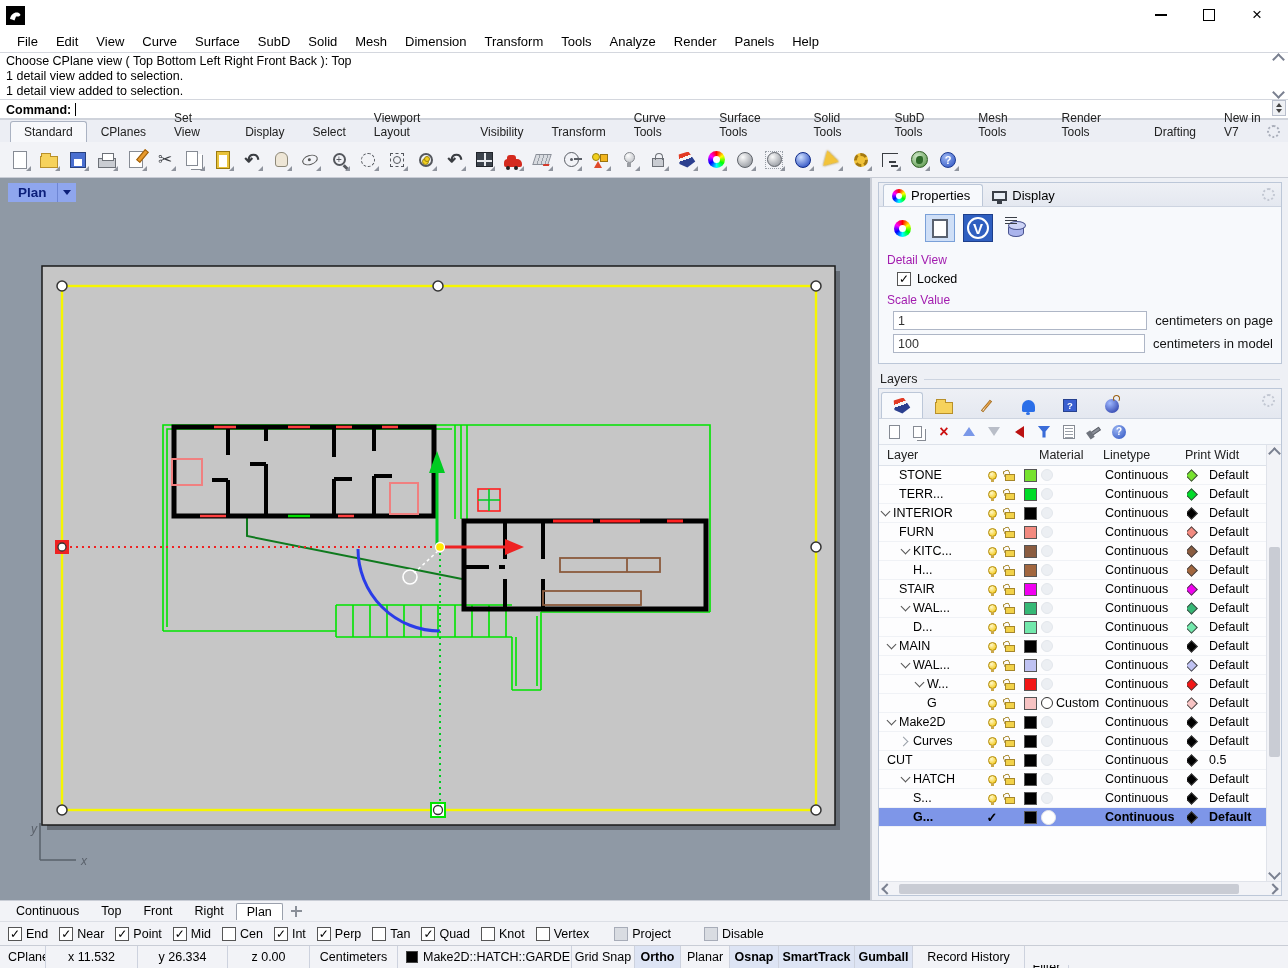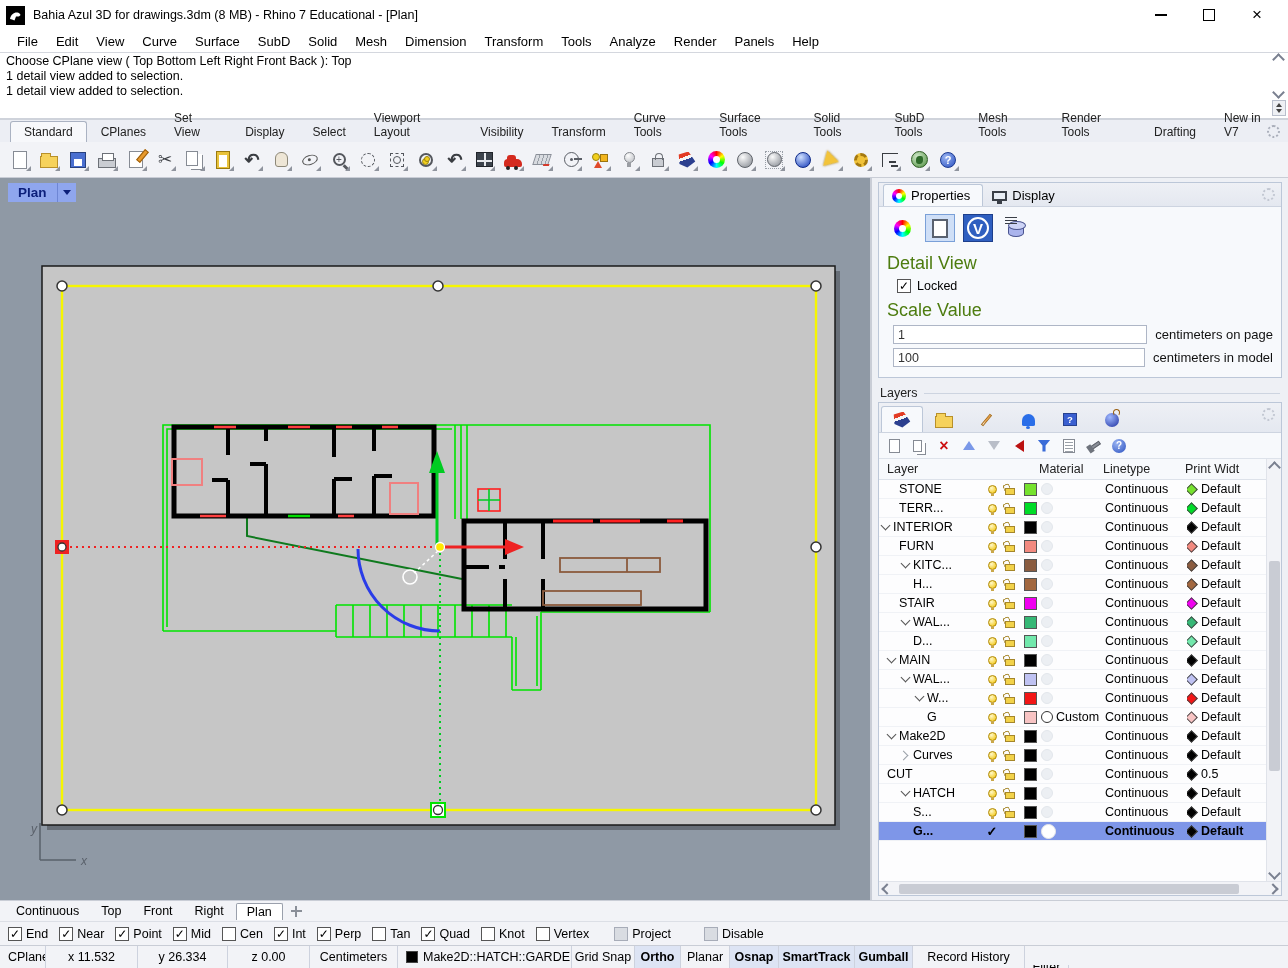--- a/index.html
+++ b/index.html
@@ -126,21 +126,21 @@
   .gear-corner { width:13px; height:13px; border:2px dotted #c2c7d2; border-radius:50%; position:absolute; right:6px; top:5px; }
   .pstrip { display:flex; gap:8px; padding:7px 8px; align-items:center; }
   .pstrip .slot { width:30px; height:28px; display:flex; align-items:center; justify-content:center; border:1px solid transparent; }
   .slot.sel-light { background:#cfdff7; border-color:#7aa0d8; }
   .slot.sel-dark { background:#2f5fc0; border-color:#1d3f8c; }
   .t-detailpage { width:16px; height:19px; background:#fff; border:2px solid #5a6270; }
   .t-vbadge { color:#fff; font-weight:bold; font-size:15px; width:22px; height:22px; border-radius:50%; background:#2f5fc0; border:2px solid #fff; display:flex; align-items:center; justify-content:center; }
   .t-cyl { width:16px; height:13px; background:#aab4ec; border:1px solid #4a5490; border-radius:8px/4px; position:relative; margin-top:5px; }
   .t-cyl::before { content:""; position:absolute; left:-1px; top:-4px; width:16px; height:7px; background:#cdd4f6; border:1px solid #4a5490; border-radius:50%; }
   .t-cyl::after { content:""; position:absolute; left:-4px; top:-8px; width:12px; height:8px; background:repeating-linear-gradient(#3a3f47 0 1.2px,transparent 1.2px 3px); }
-  .plabel { font-size:18px; padding:4px 8px 2px 8px; color:#4d7c0f; }
+  .plabel { font-size:12px; padding:4px 8px 2px 8px; color:#a21caf; }
   .lockedrow { display:flex; align-items:center; gap:6px; padding:3px 8px 3px 18px; }
   .cb { width:14px; height:14px; border:1px solid #555; background:#fff; display:inline-flex; align-items:center; justify-content:center; font-size:12px; line-height:12px; flex:0 0 auto; }
   .cb.gray { background:#d9dce2; border-color:#a7acb8; }
   .scalerow { display:flex; align-items:center; padding:2px 8px 2px 14px; gap:8px; }
   .scalerow input { width:258px; height:19px; border:1px solid #aeb6c6; font-family:inherit; font-size:12.5px; padding:0 4px; color:#333; }
   .scalerow .suffix { font-size:13px; color:#111; white-space:nowrap; }
 
   .layers-title { display:flex; align-items:center; gap:6px; margin:8px 2px 2px 2px; }
   .layers-title .txt { font-size:12.5px; color:#222; }
   .layers-title .rule { flex:1; height:1px; background:#cdd4e0; }
@@ -188,21 +188,21 @@
   .bulb::after { content:""; position:absolute; left:2px; bottom:-3px; width:3px; height:3px; background:#caa84a; }
   .locko { width:10px; height:7px; background:#f2d24a; border:1px solid #a5862a; position:relative; margin-top:4px; }
   .locko::before { content:""; position:absolute; left:-3px; top:-5px; width:5px; height:5px; border:1.5px solid #a5862a; border-bottom:none; border-radius:3px 3px 0 0; transform:rotate(-20deg); }
   .c-sw { width:22px; display:flex; justify-content:center; flex:0 0 auto; }
   .swatch { width:13px; height:13px; border:1px solid #555; }
   .c-mat { width:64px; display:flex; align-items:center; gap:3px; flex:0 0 auto; }
   .matcircle { width:12px; height:12px; border-radius:50%; background:#eceff3; border:1px solid #e3e7ec; }
   .matcircle.custom { background:#fff; border:1.4px solid #333; }
   .matcircle.white { background:#fff; border:1px solid #e8e8e8; width:15px; height:15px; }
   .c-lt { width:82px; overflow:hidden; white-space:nowrap; flex:0 0 auto; }
-  .c-pw { flex:1; display:flex; align-items:center; gap:5px; overflow:hidden; }
+  .c-pw { flex:1; display:flex; align-items:center; gap:13px; overflow:hidden; }
   .pwdiamond { width:9px; height:9px; transform:rotate(45deg); border:1px solid #444; flex:0 0 auto; }
   .curcheck { font-size:13px; font-weight:bold; }
   .vscroll { position:absolute; right:0; top:0; bottom:0; width:15px; background:#f2f3f7; border-left:1px solid #e0e3ea; display:flex; flex-direction:column; align-items:center; }
   .vscroll .thumb { width:11px; background:#c9ccd4; border-radius:2px; margin-top:86px; height:210px; }
   .varrow { height:16px; display:flex; align-items:center; justify-content:center; width:100%; color:#5a5f6a; }
   .hscroll { height:14px; background:#f2f3f7; border-top:1px solid #e0e3ea; display:flex; align-items:center; flex:0 0 auto; }
   .hscroll .thumb { height:10px; background:#c9ccd4; border-radius:2px; flex:0 0 340px; margin-left:4px; }
   .harrow { width:16px; display:flex; align-items:center; justify-content:center; color:#5a5f6a; }
   .chev-l::after { content:""; width:6px; height:6px; border-left:2px solid #7a8090; border-bottom:2px solid #7a8090; transform:rotate(45deg); display:block; }
   .chev-r::after { content:""; width:6px; height:6px; border-left:2px solid #7a8090; border-bottom:2px solid #7a8090; transform:rotate(225deg); display:block; }
@@ -227,21 +227,20 @@
 
 <div class="app">
 
   <div class="titlebar">
     <span class="rhlogo">
       <svg viewBox="0 0 19 19">
           <rect width="19" height="19" fill="#000"></rect>
           <path d="M4 13 C5 7,11 5,14 8 C15.5 9.6,12.5 11,10 10.5 L8.5 14.5 L6 13.5 Z" fill="#fff"></path>
         </svg>
     </span>
-    <span class="title-text">Bahia Azul 3D for drawings.3dm (8 MB) - Rhino 7 Educational - [Plan]</span>
     <span class="wincontrols">
       <span class="wc wc-min"></span>
       <span class="wc wc-max"></span>
       <span class="wc wc-close">×</span>
     </span>
   </div>
 
   <div class="menubar" id="menubar">
       <span class="menu-item">File</span>
       <span class="menu-item">Edit</span>
@@ -259,20 +258,24 @@
       <span class="menu-item">Panels</span>
       <span class="menu-item">Help</span>
     </div>
 
   <div class="cmdarea">
     <div class="cmdhist" id="cmdhist">
         <div>Choose CPlane view ( Top  Bottom  Left  Right  Front  Back ): Top</div>
         <div>1 detail view added to selection.</div>
         <div>1 detail view added to selection.</div>
       </div>
+    <div class="cmdline">
+      <b>Command:</b>
+      <span class="caret"></span>
+    </div>
     <div class="cmd-scroll">
       <span class="chev-u"></span>
       <span class="chev-d"></span>
     </div>
     <div class="cmd-spin">
       <span class="tri-u"></span>
       <span class="tri-d"></span>
     </div>
   </div>
 

